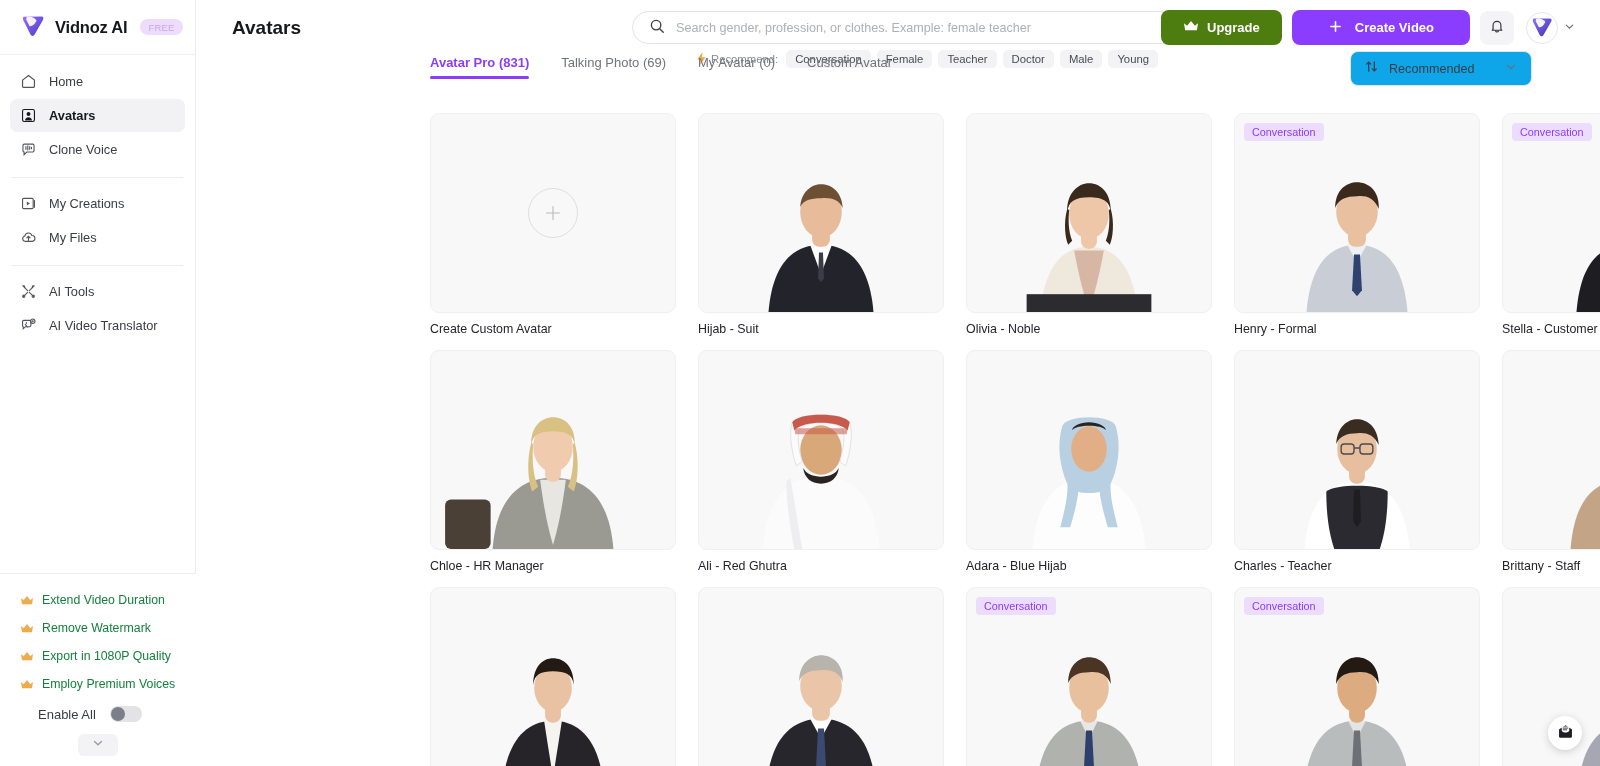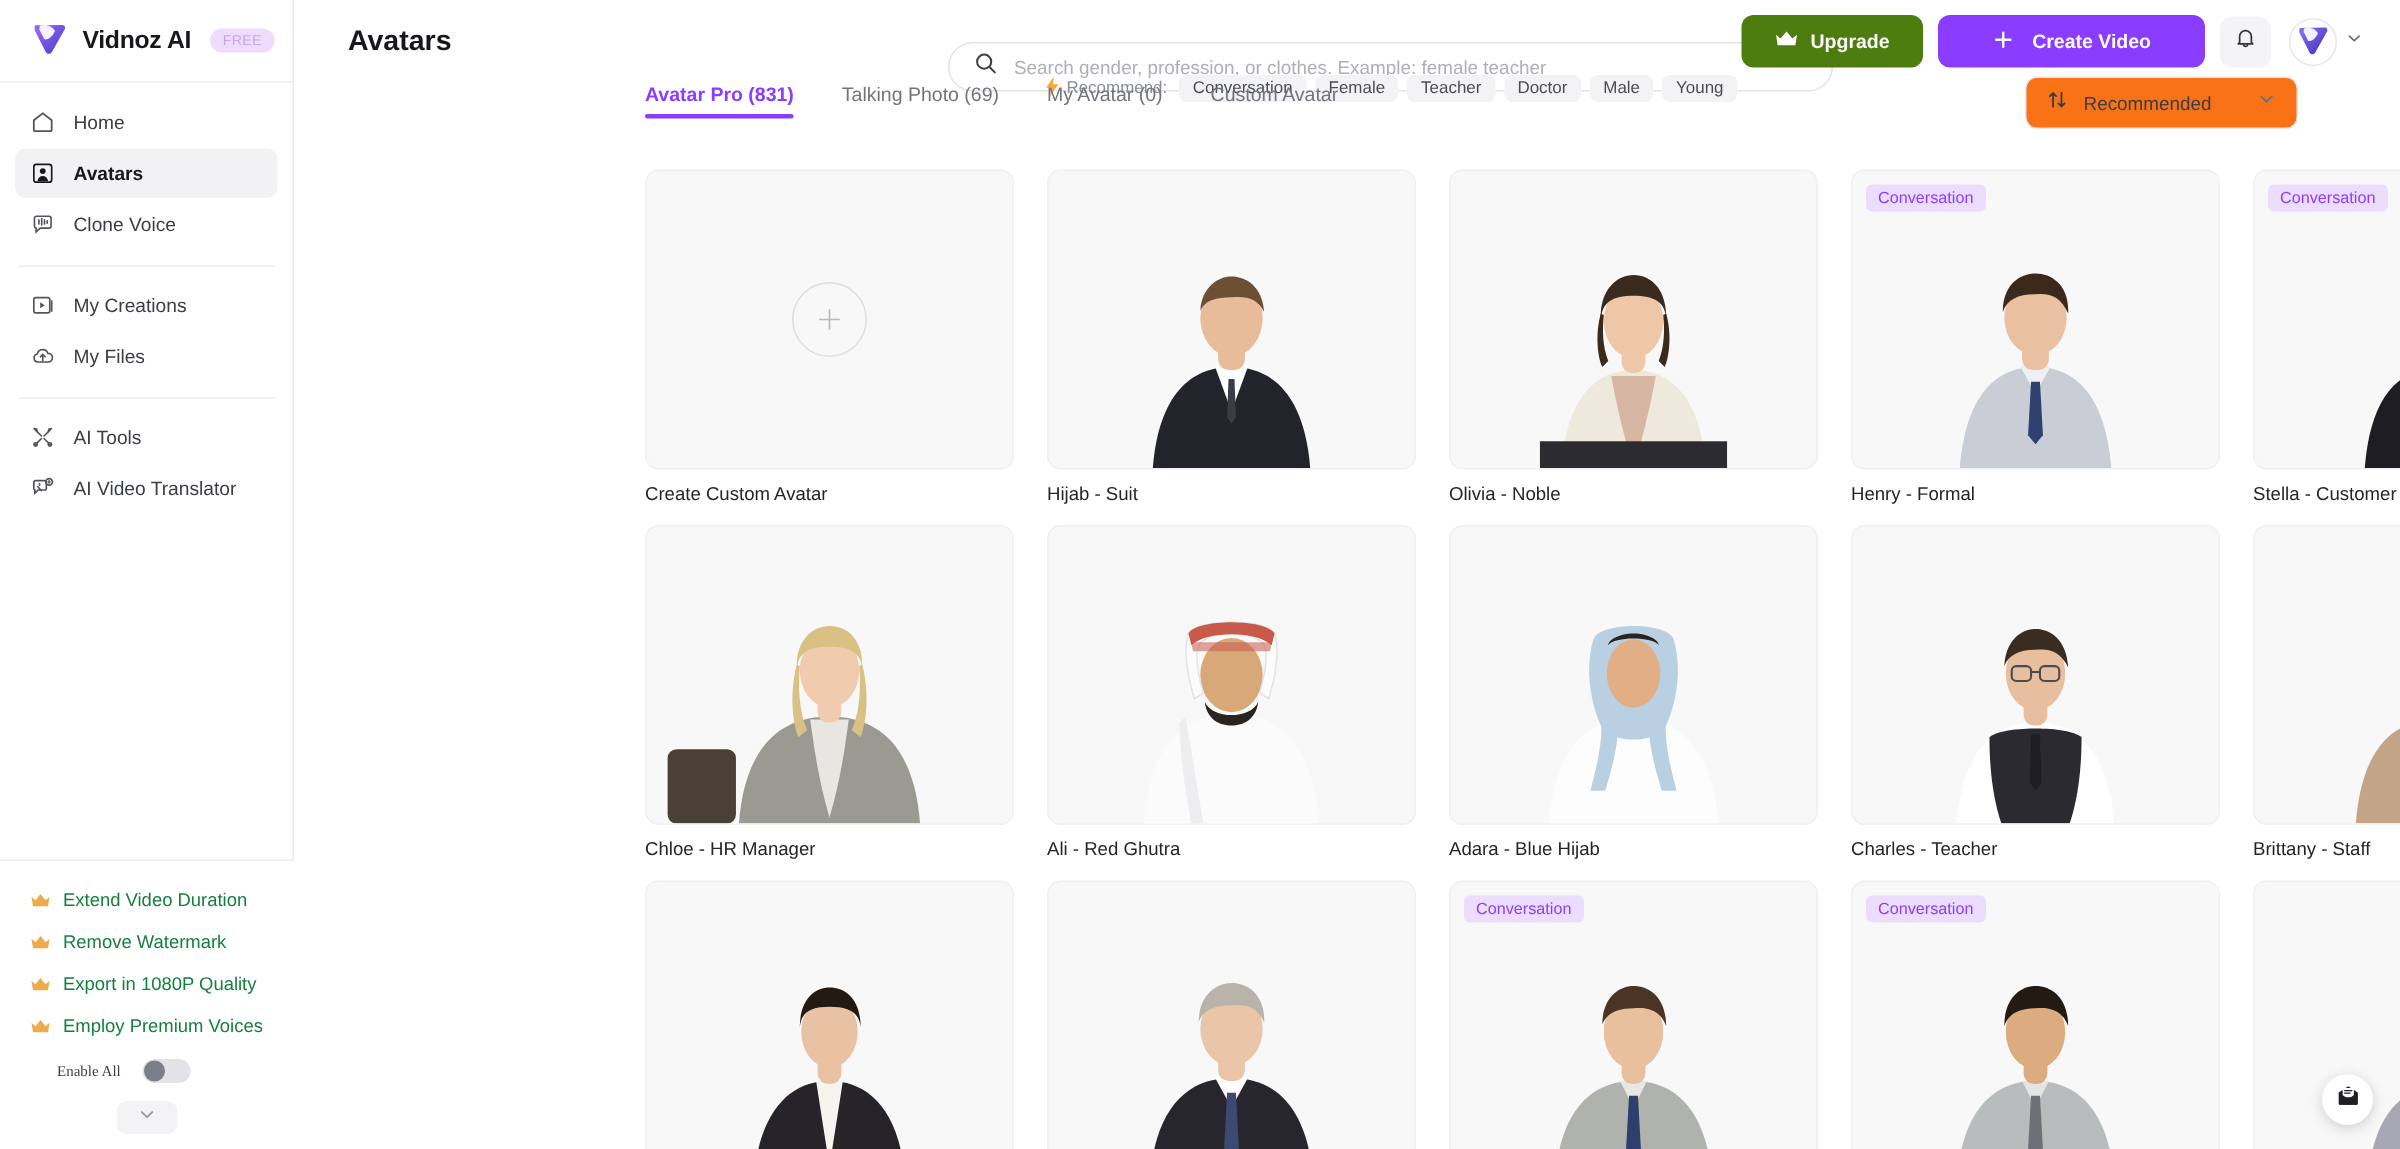--- a/index.html
+++ b/index.html
@@ -62,21 +62,21 @@
   .prem-item {
     display: flex; align-items: center; gap: 8px;
     padding: 0 12px 0 20px; height: 28px;
     font-size: 12.3px; color: #15803d; cursor: pointer;
   }
   .crown { width: 14px; height: 11px; flex: 0 0 14px; }
   .enable-row {
     display: flex; align-items: center; gap: 14px;
     padding: 8px 0 4px 38px;
   }
-  .enable-lbl { font-size: 10px; color: #3b3d44; font-family: Liberation Serif, serif; }
+  .enable-lbl { font-size: 13px; color: #3b3d44; }
   .toggle {
     width: 32px; height: 16px; border-radius: 8px;
     background: #e3e3e7; position: relative; cursor: pointer; flex:0 0 32px;
   }
   .toggle::after {
     content: ""; position: absolute; left: 1px; top: 1px;
     width: 14px; height: 14px; border-radius: 50%; background: #7c7e89;
   }
   .collapse-wrap { display: flex; justify-content: center; padding-top: 8px; }
   .collapse-btn {
@@ -91,21 +91,20 @@
     height: 55px; display: flex; align-items: center;
     padding: 0 26px 0 36px; gap: 0; position: relative;
   }
   .page-title { font-size: 19px; font-weight: 700; color: #17181c; flex: 0 0 auto; }
 
   .search-wrap { position: absolute; left: 436px; top: 11px; width: 590px; }
   .search-box {
     height: 33px; border: 1px solid #e3e3e8; border-radius: 17px;
     display: flex; align-items: center; padding: 0 16px; gap: 11px;
     background: #fff;
-    margin-top: 17px;
   }
   .search-input {
     border: none; outline: none; flex: 1 1 auto;
     font-size: 12.6px; font-family: inherit; color: #1f2024; background: transparent;
   }
   .search-input::placeholder { color: #aeb0b7; }
 
   .recommend-row {
     position: absolute; left: 436px; top: 50px; width: 590px;
     display: flex; align-items: center; gap: 6px; justify-content: center;
@@ -147,21 +146,21 @@
   }
   .tab.active { color: #8b3dff; font-weight: 600; }
   .tab.active::after {
     content: ""; position: absolute; left: 0; right: 0; bottom: 0;
     height: 3px; border-radius: 2px; background: #8b3dff;
   }
   .sort-btn {
     position: absolute; right: 68px; top: -4px;
     width: 182px; height: 35px; border: 1px solid #e6e6ea; border-radius: 8px;
     display: flex; align-items: center; padding: 0 13px; gap: 10px;
-    cursor: pointer; background: #f97316;
+    cursor: pointer; background: #0ea5e9;
   }
   .sort-lbl { font-size: 12.6px; color: #3b3d44; flex: 1 1 auto; }
 
   
   .grid-wrap {
     padding: 14px 26px 0 234px; height: calc(766px - 99px);
     overflow: hidden;
   }
   .grid {
     display: grid;

